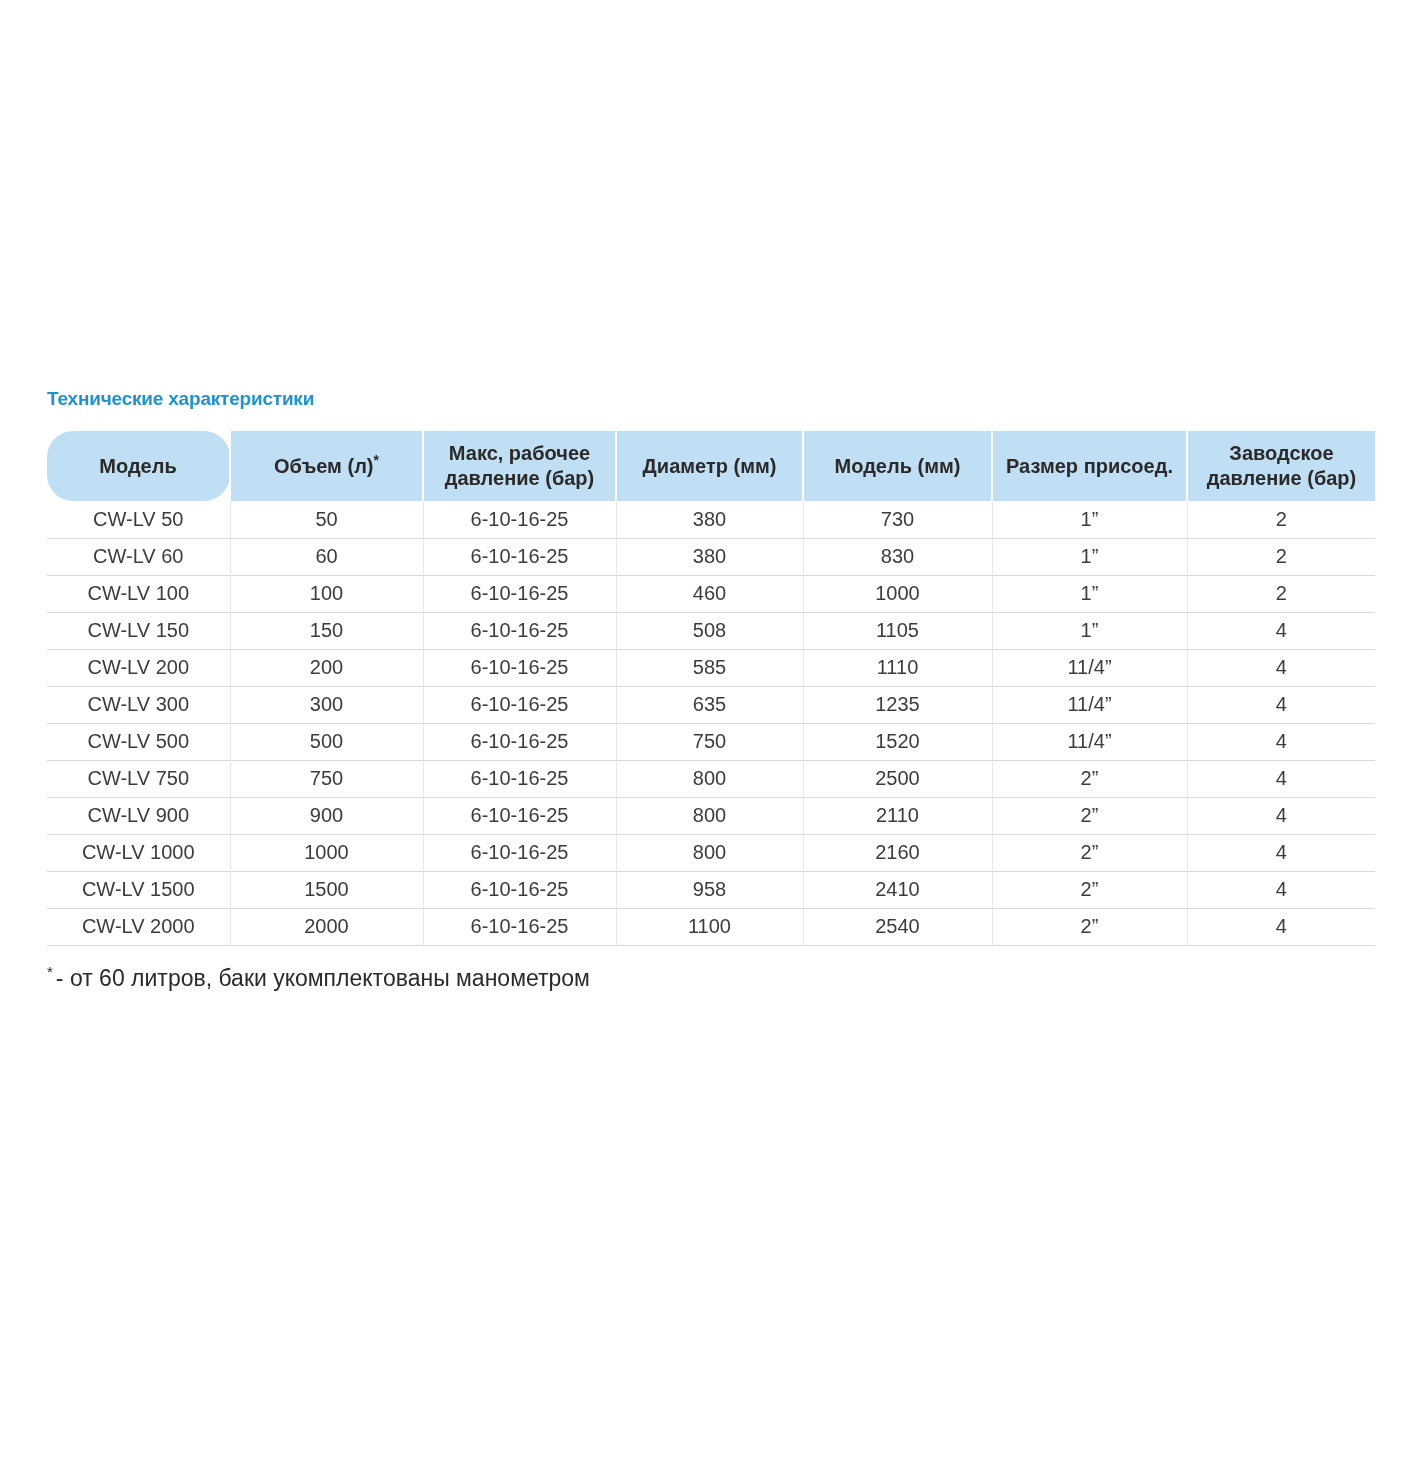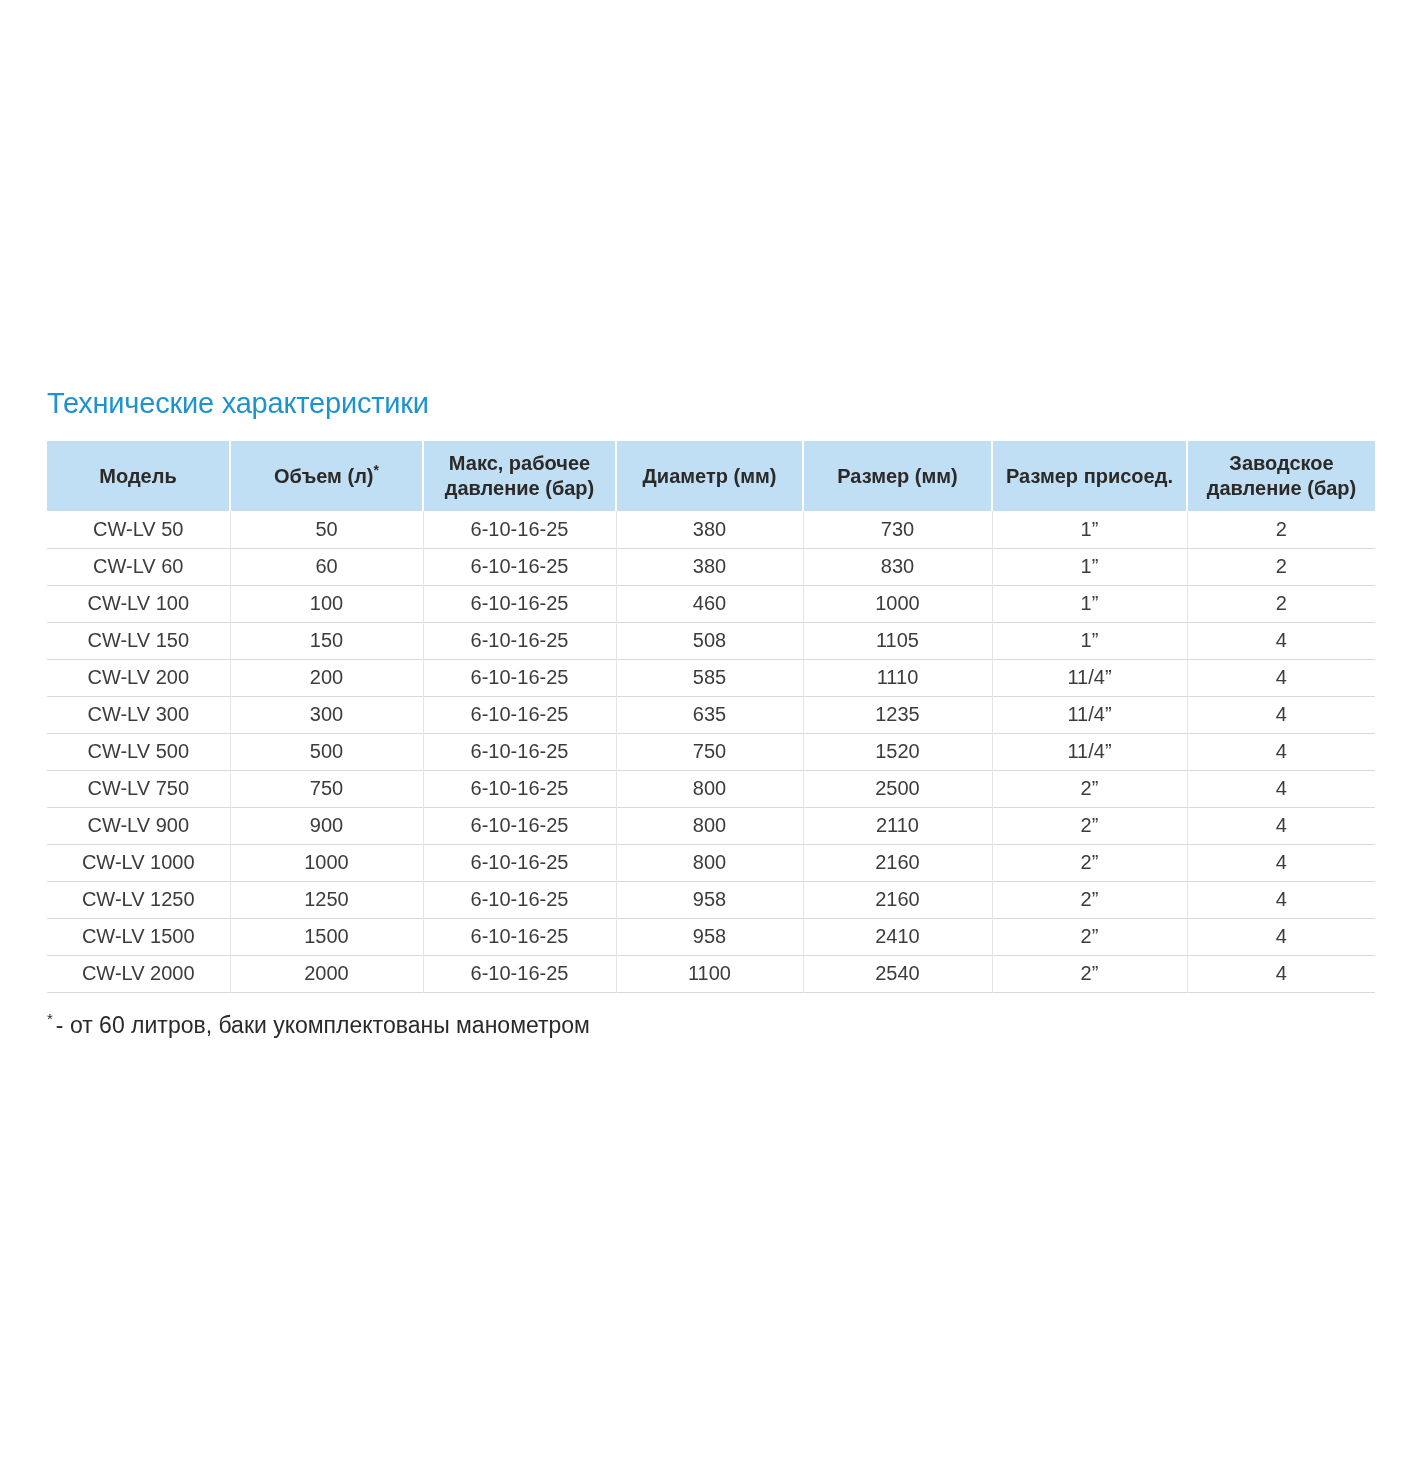--- a/index.html
+++ b/index.html
@@ -20,23 +20,23 @@
     overflow:hidden;
   }
   .content{
     position:absolute;
     left:47px;
     top:389px;
     width:1328px;
   }
   h1.page-title{
     margin:0 0 23px 0;
-    font-size:29px;
+    font-size:19px;
     line-height:1.0;
-    font-weight:normal;
+    font-weight:bold;
     color:var(--title-color);
     letter-spacing:-0.2px;
   }
   table.specs{
     width:1328px;
     border-collapse:collapse;
     table-layout:fixed;
     border-bottom:1px solid var(--hline);
   }
   table.specs thead th{
@@ -44,21 +44,21 @@
     height:70px;
     vertical-align:middle;
     text-align:center;
     font-size:20px;
     font-weight:bold;
     color:var(--header-text);
     line-height:1.25;
     padding:4px 10px;
     border-left:2px solid #ffffff;
   }
-  table.specs thead th:first-child{border-left:none;}
+  table.specs thead th:first-child{border-left:none;border-radius:26px;}
   table.specs thead th sup{
     font-size:14px;
     line-height:0;
   }
   table.specs tbody td{
     height:37px;
     text-align:center;
     vertical-align:middle;
     font-size:20px;
     color:var(--cell-text);
@@ -95,21 +95,21 @@
       <col style="width:189px">
       <col style="width:195px">
       <col style="width:188px">
     </colgroup>
     <thead>
       <tr>
         <th><span>Модель</span></th>
         <th><span>Объем (л)</span><sup>*</sup></th>
         <th><span>Макс, рабочее давление (бар)</span></th>
         <th><span>Диаметр (мм)</span></th>
-        <th><span>Размер (мм)</span></th>
+        <th><span>Модель (мм)</span></th>
         <th><span>Размер присоед.</span></th>
         <th><span>Заводское давление (бар)</span></th>
       </tr>
     </thead>
     <tbody>
         <tr>
           <td>CW-LV 50</td>
           <td>50</td>
           <td>6-10-16-25</td>
           <td>380</td>
@@ -192,29 +192,20 @@
         <tr>
           <td>CW-LV 1000</td>
           <td>1000</td>
           <td>6-10-16-25</td>
           <td>800</td>
           <td>2160</td>
           <td>2”</td>
           <td>4</td>
         </tr>
         <tr>
-          <td>CW-LV 1250</td>
-          <td>1250</td>
-          <td>6-10-16-25</td>
-          <td>958</td>
-          <td>2160</td>
-          <td>2”</td>
-          <td>4</td>
-        </tr>
-        <tr>
           <td>CW-LV 1500</td>
           <td>1500</td>
           <td>6-10-16-25</td>
           <td>958</td>
           <td>2410</td>
           <td>2”</td>
           <td>4</td>
         </tr>
         <tr>
           <td>CW-LV 2000</td>

